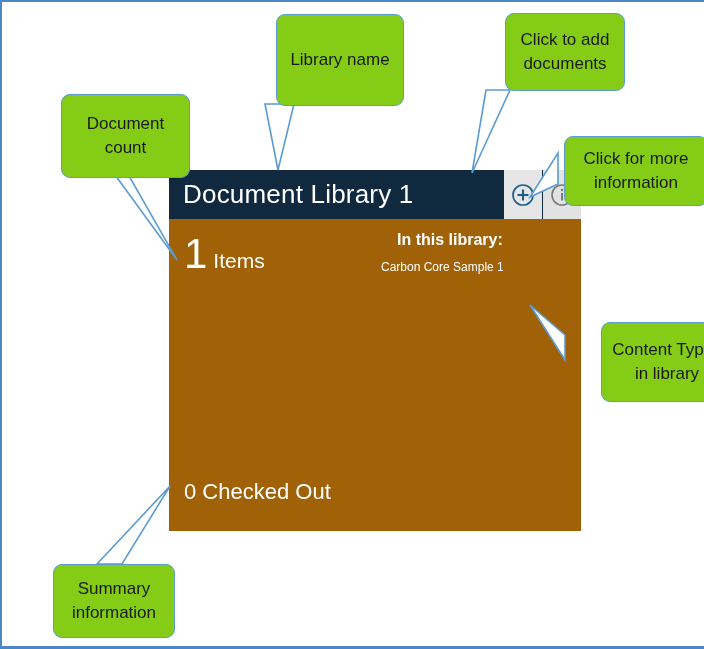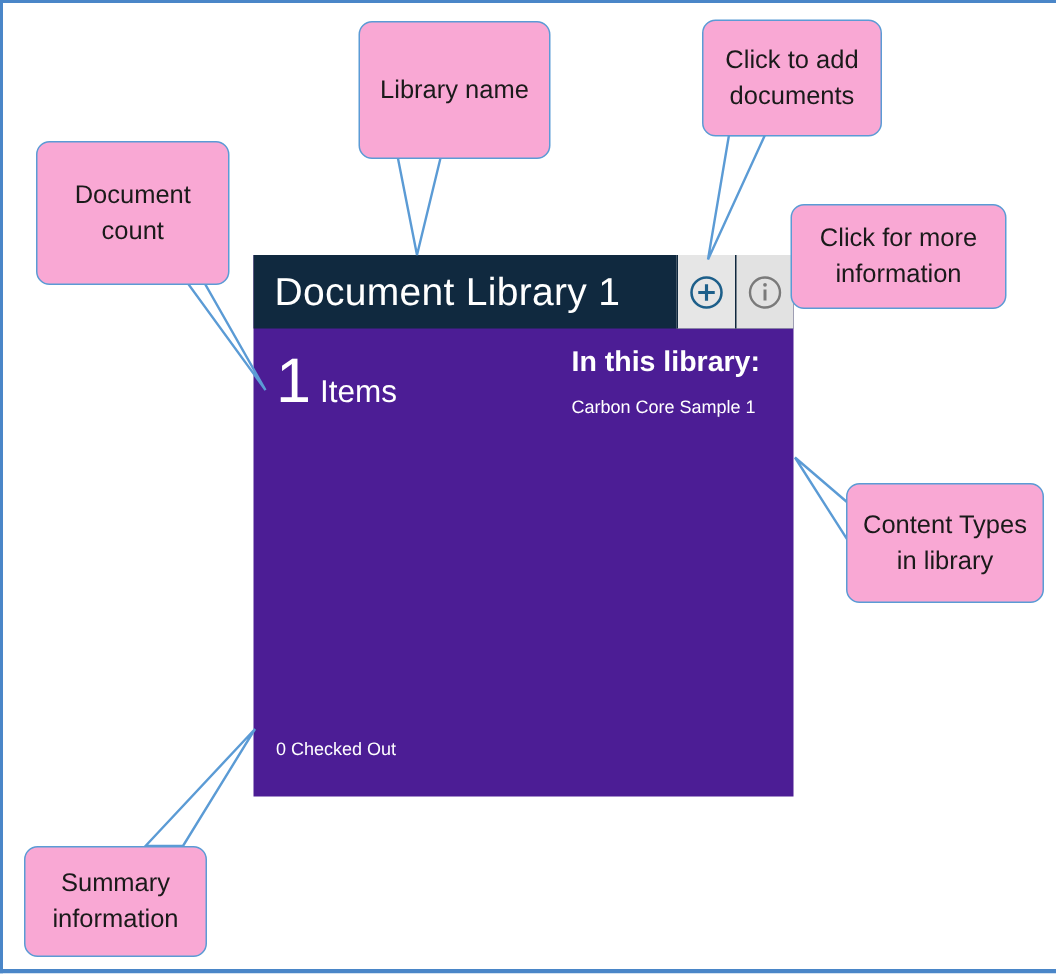--- a/index.html
+++ b/index.html
@@ -20,23 +20,23 @@
     border-top: 2px solid #4a86c8;
     border-bottom: 3px solid #4a86c8;
     box-sizing: border-box;
   }
 
   
   .tile {
     position: absolute;
     left: 167px;
     top: 168px;
-    width: 360px;
+    width: 412px;
     height: 361px;
-    background: #4c1d95;
+    background: #a16207;
   }
   .tile-header {
     position: relative;
     height: 49px;
     background: #10293f;
     display: flex;
     align-items: stretch;
   }
   .tile-title {
     flex: 1 1 auto;
@@ -83,66 +83,68 @@
     padding-left: 6px;
     text-align: right;
   }
   .lib-block {
     position: absolute;
     left: 212px;
     top: 12px;
     color: #ffffff;
   }
   .lib-head {
-    font-size: 19px;
+    font-size: 16px;
     font-weight: 600;
     margin-bottom: 10px;
     white-space: nowrap;
+    margin-left: 16px;
   }
   .lib-type {
     font-size: 12px;
     font-weight: 400;
     line-height: 1.35;
     width: 130px;
   }
   .summary-block {
     position: absolute;
     left: 15px;
     bottom: 22px;
     color: #ffffff;
-    font-size: 12px;
+    font-size: 22px;
     line-height: 1.55;
   }
   .summary-line { white-space: nowrap; }
 
   
   .callout {
     position: absolute;
     box-sizing: border-box;
-    background: #f9a8d4;
+    background: #84cc16;
     border: 1.6px solid #5b9bd5;
     border-radius: 9px;
     color: #1a1a1a;
     font-size: 17px;
     line-height: 1.4;
     text-align: center;
     display: flex;
     align-items: center;
     justify-content: center;
     padding: 4px 8px;
     z-index: 3;
+    margin-left: 37px;
   }
   .leader {
     position: absolute;
     overflow: visible;
     z-index: 2;
   }
 
   
-  #co-doc-count   { left: 22px;  top: 92px;  width: 129px; height: 96px; }
+  #co-doc-count   { left: 22px;  top: 92px;  width: 129px; height: 84px; }
   #co-lib-name    { left: 237px; top: 12px;  width: 128px; height: 92px; }
   #co-add-docs    { left: 466px; top: 11px;  width: 120px; height: 78px; }
   #co-more-info   { left: 525px; top: 134px; width: 144px; height: 70px; }
   #co-content-typ { left: 562px; top: 320px; width: 132px; height: 80px; }
   #co-summary     { left: 14px;  top: 562px; width: 122px; height: 74px; }
 </style>
 </head>
 <body>
 
 <div id="page">

